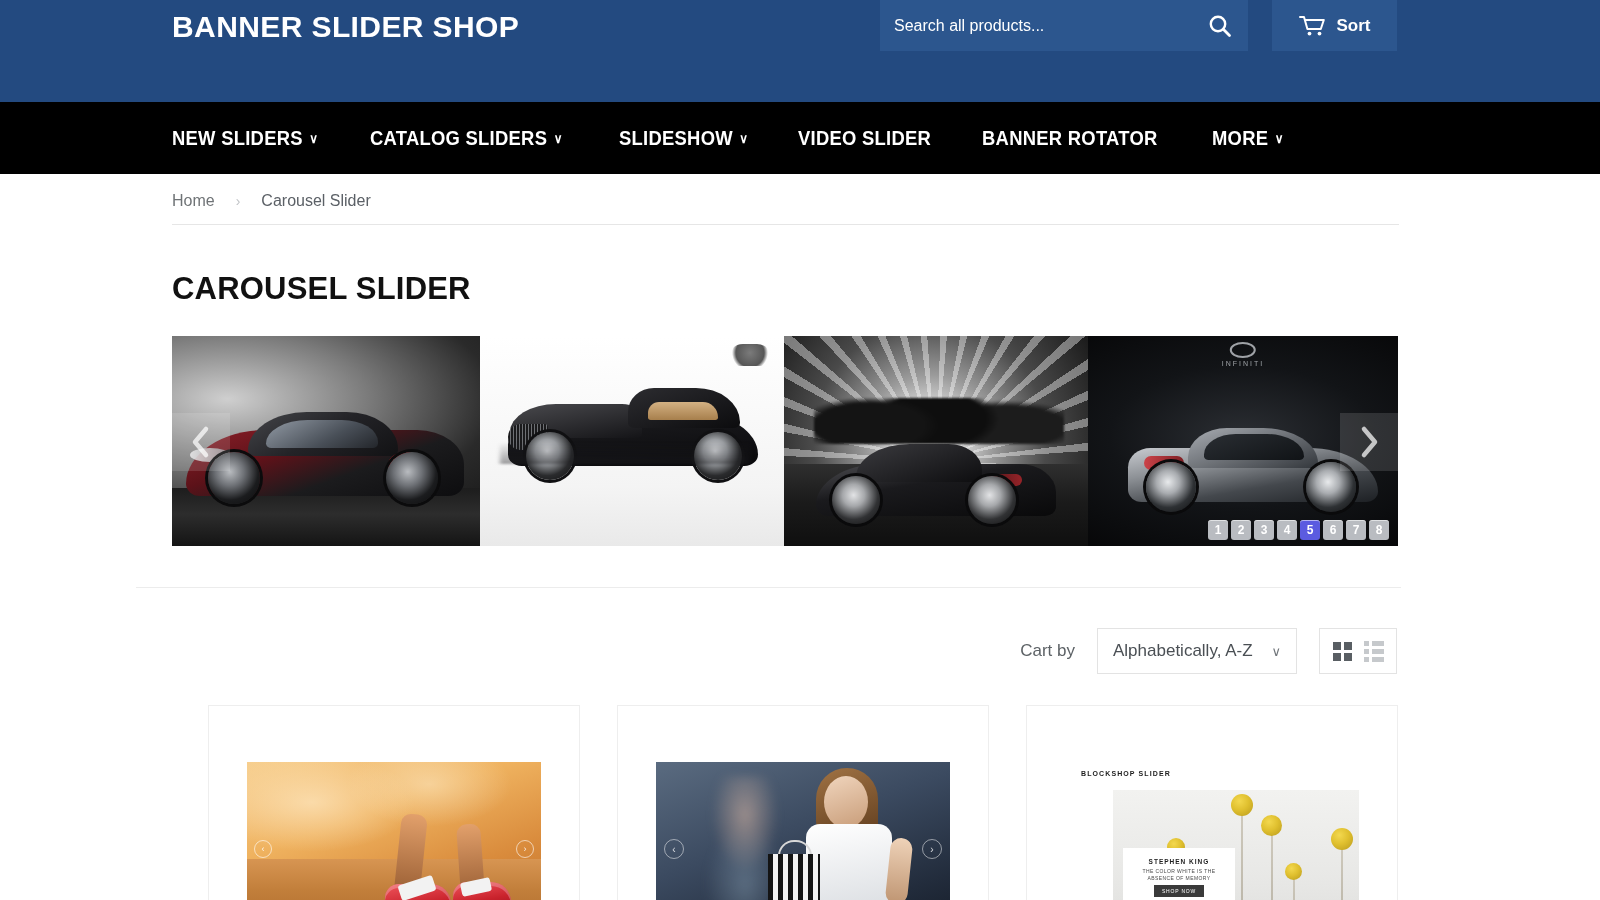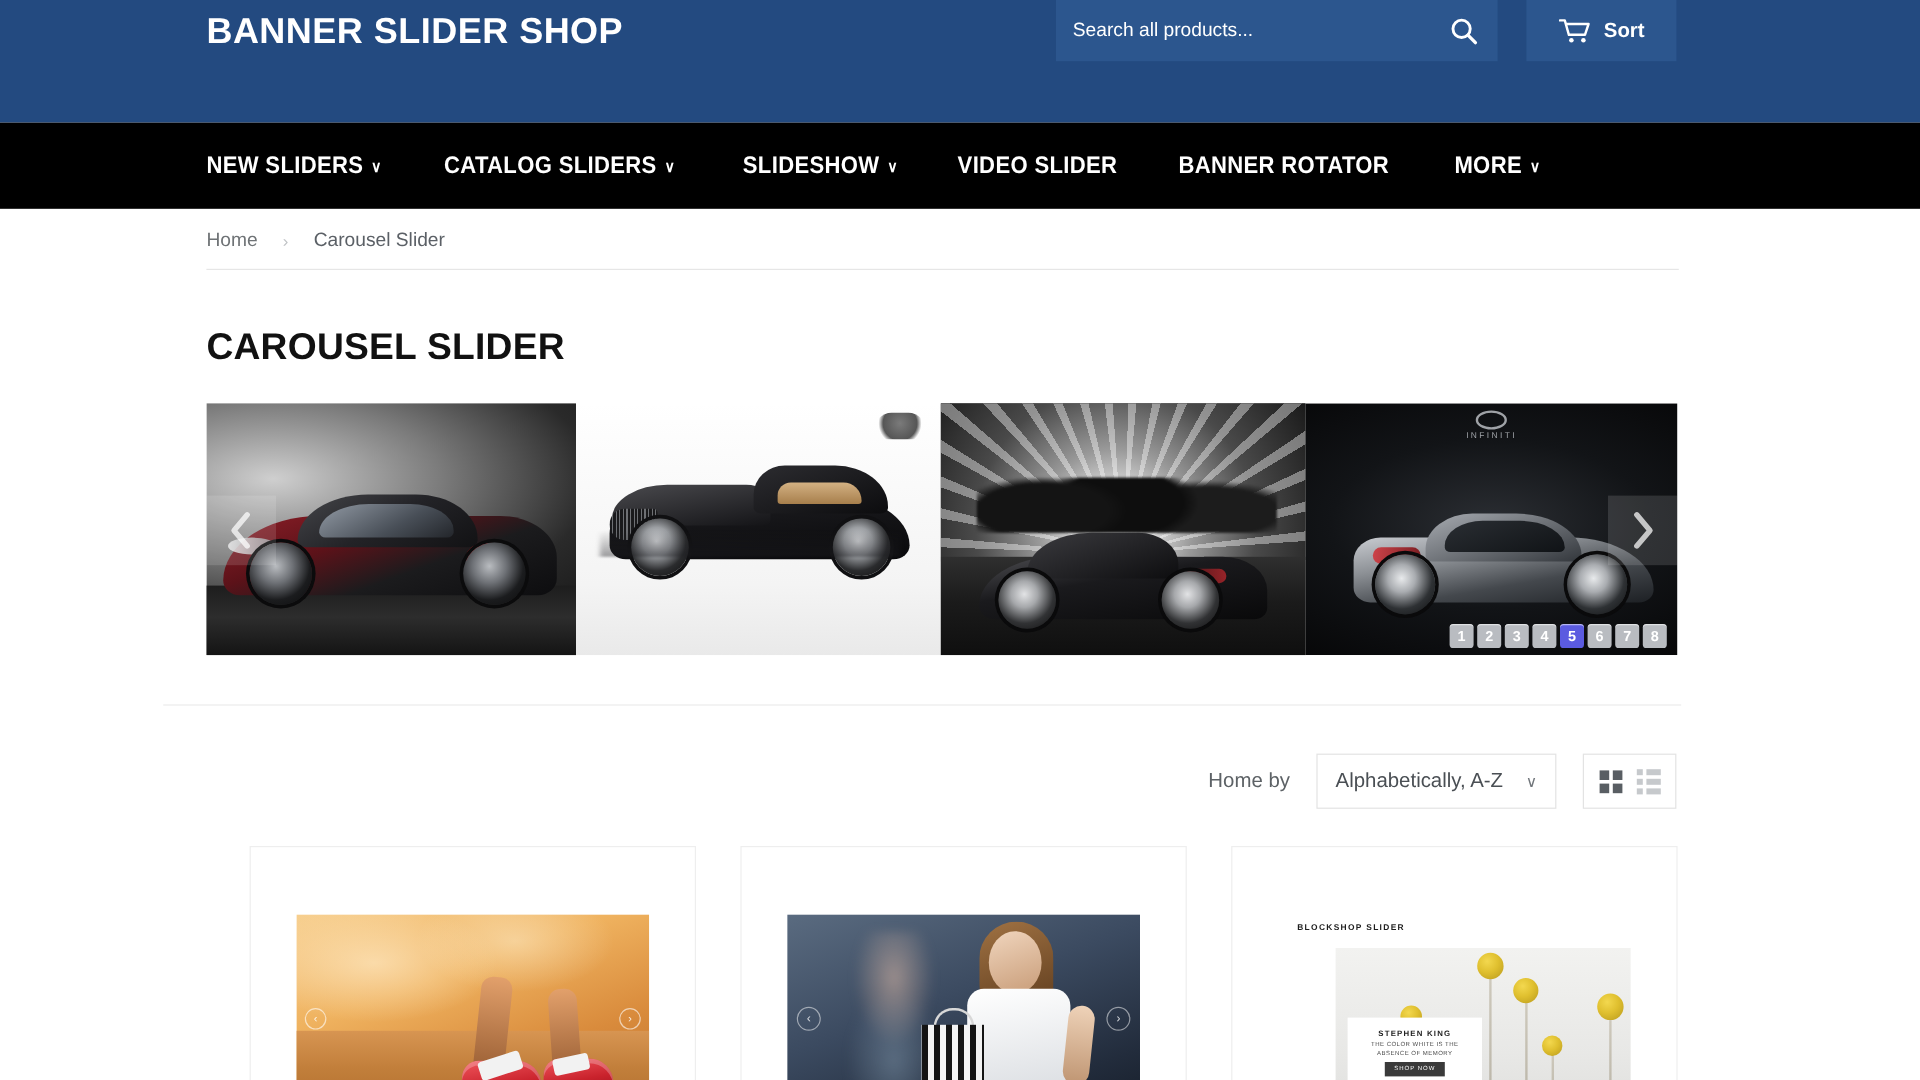--- a/index.html
+++ b/index.html
@@ -576,21 +576,21 @@
     <div class="pg active">5</div>
     <div class="pg">6</div>
     <div class="pg">7</div>
     <div class="pg">8</div>
   </div>
 </div>
 
 <div class="mid-rule"></div>
 
 <div class="toolbar">
-  <span class="sort-label">Home by</span>
+  <span class="sort-label">Cart by</span>
 
   <div class="sort-select">
     <span class="sort-value">Alphabetically, A-Z</span>
     <span class="sort-caret">∨</span>
   </div>
 
   <div class="view-toggle">
     <span class="vt-btn">
       <span class="grid-ico">
         <i></i>

